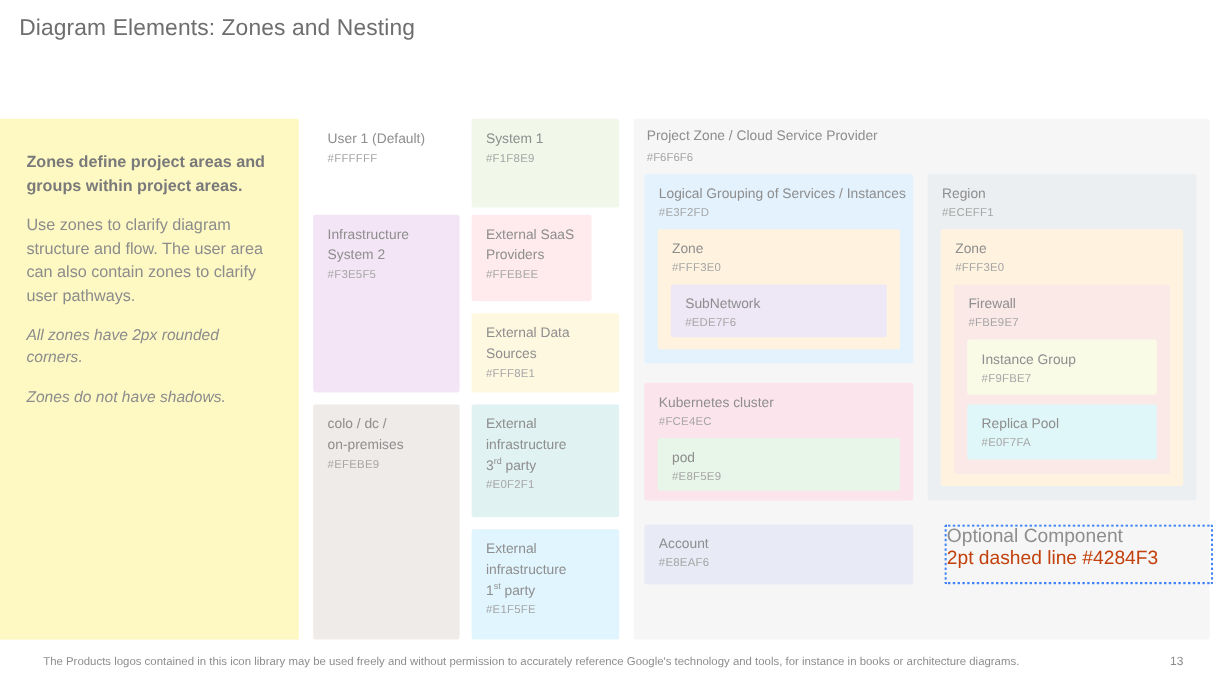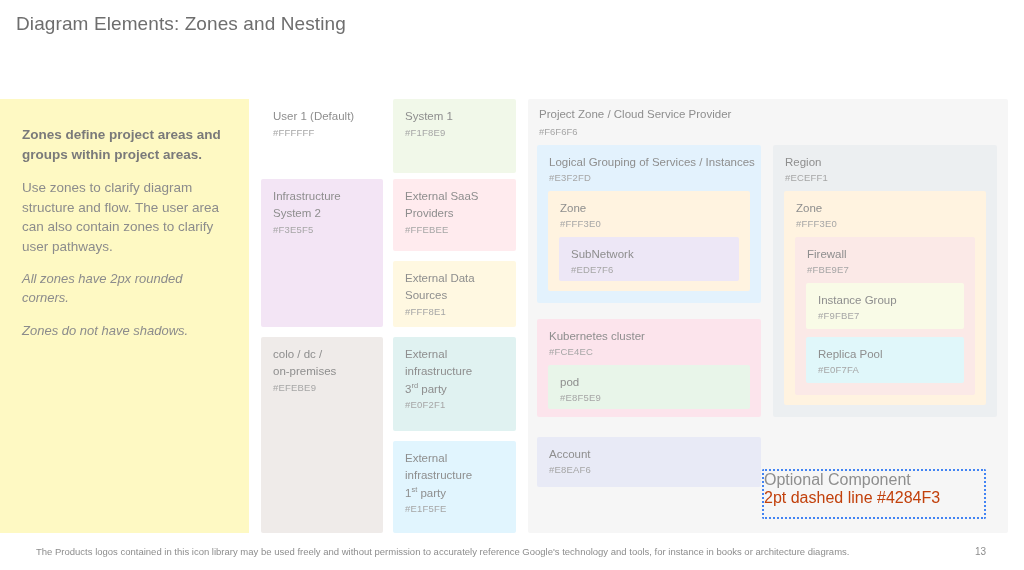--- a/index.html
+++ b/index.html
@@ -164,21 +164,21 @@
     <div class="z-title">colo / dc /
 on-premises</div>
     <div class="z-hex" style="top:45px;">#EFEBE9</div>
   </div>
 
   <div class="zone" style="left:393px; top:0; width:123px; height:74px; background:#f1f8e9;">
     <div class="z-title">System 1</div>
     <div class="z-hex" style="top:28px;">#F1F8E9</div>
   </div>
 
-  <div class="zone" style="left:393px; top:80px; width:123px; height:72px; background:#ffebee;">
+  <div class="zone" style="left:393px; top:80px; width:100px; height:72px; background:#ffebee;">
     <div class="z-title">External SaaS
 Providers</div>
     <div class="z-hex" style="top:45px;">#FFEBEE</div>
   </div>
 
   <div class="zone" style="left:393px; top:162px; width:123px; height:66px; background:#fff8e1;">
     <div class="z-title">External Data
 Sources</div>
     <div class="z-hex" style="top:45px;">#FFF8E1</div>
   </div>
@@ -245,21 +245,21 @@
           </div>
 
           <div class="zone" style="left:11px; top:100px; width:158px; height:46px; background:#e0f7fa;">
             <div class="z-title">Replica Pool</div>
             <div class="z-hex" style="top:27px;">#E0F7FA</div>
           </div>
         </div>
       </div>
     </div>
 
-    <div class="optional" style="left:234px; top:338px; width:224px; height:50px;margin-top:32px;">
+    <div class="optional" style="left:259px; top:338px; width:224px; height:50px;">
       <div class="z-title" style="top:7px;">Optional Component</div>
       <div class="z-hex" style="top:25px;">2pt dashed line #4284F3</div>
     </div>
 
   </div>
 </div>
 
 <div class="footer">The Products logos contained in this icon library may be used freely and without permission to accurately reference Google's technology and tools, for instance in books or architecture diagrams.</div>
 <div class="page-num">13</div>
 

